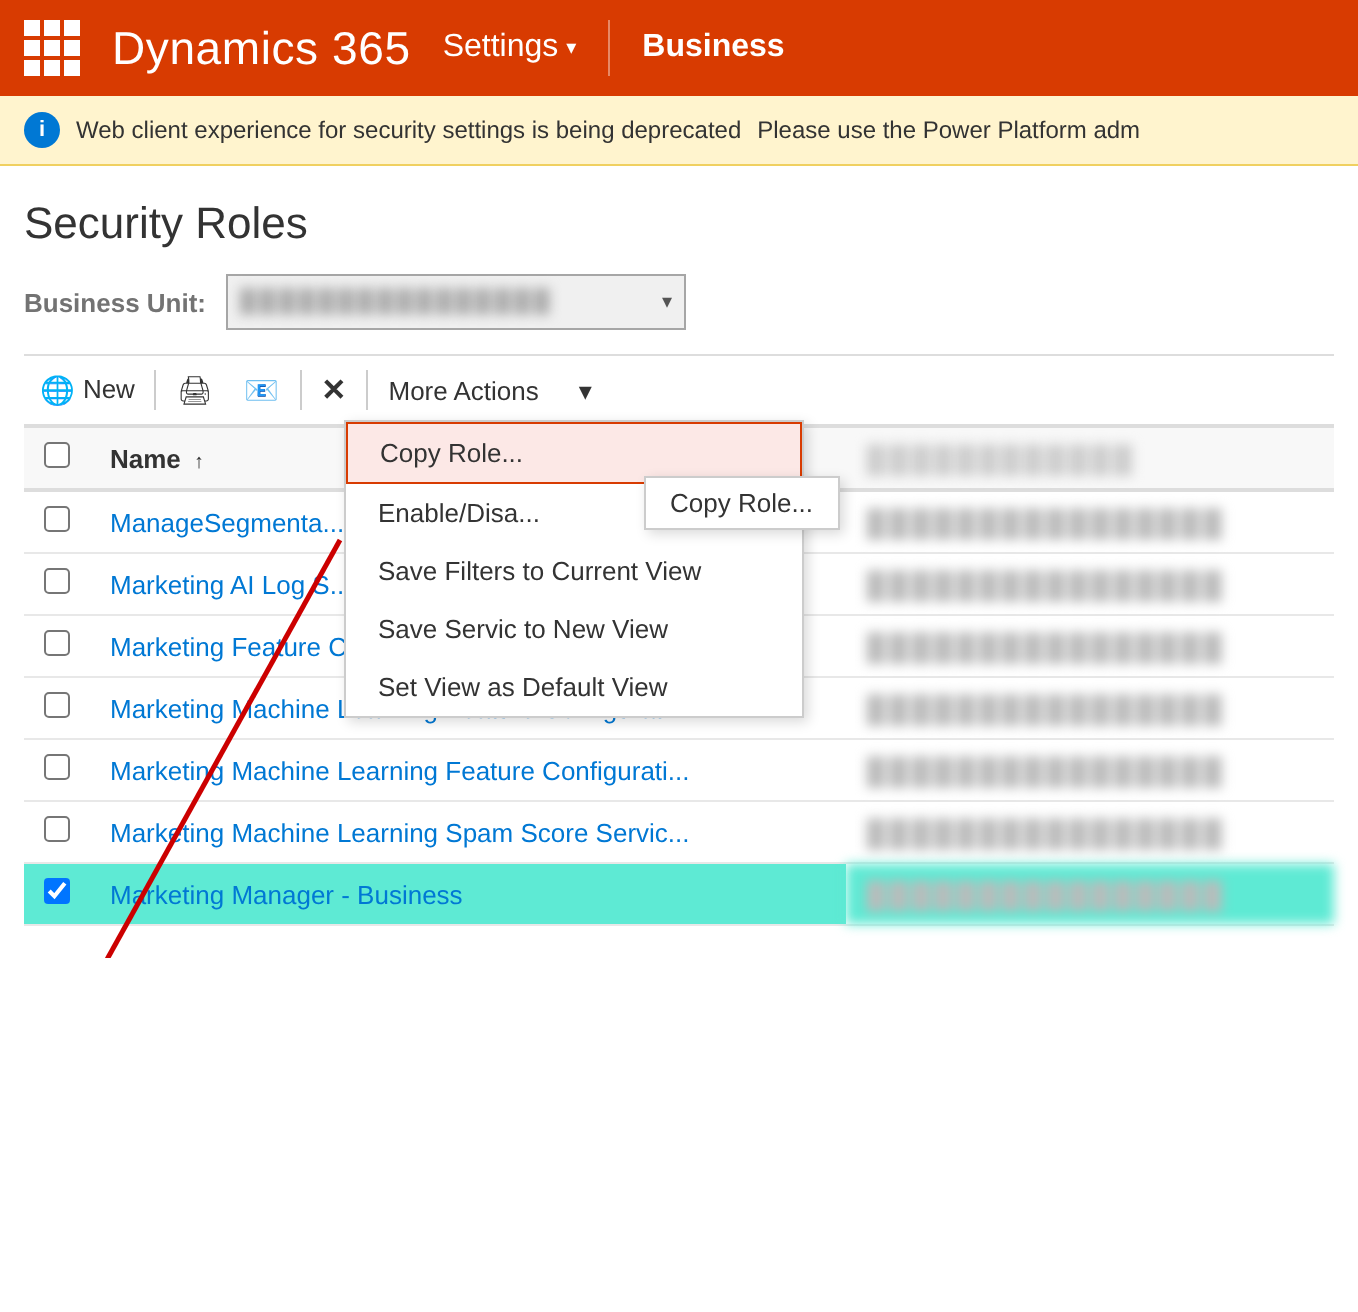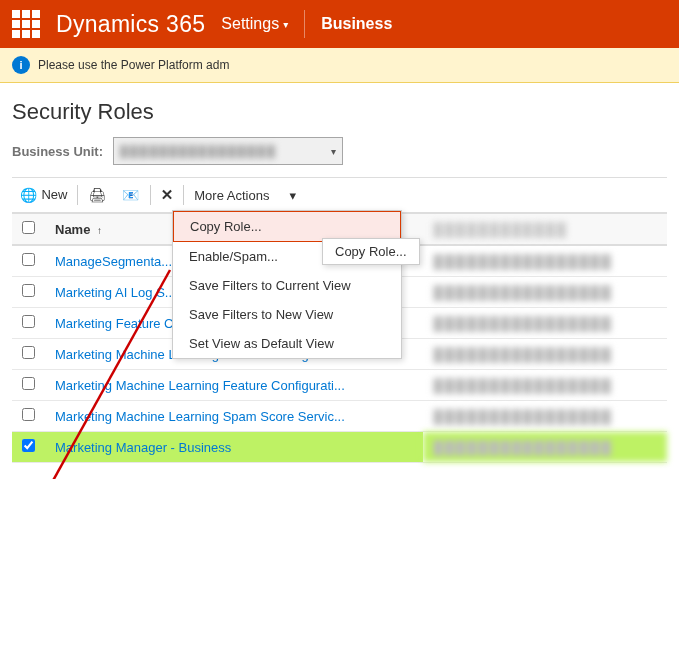--- a/index.html
+++ b/index.html
@@ -237,21 +237,21 @@
       filter: blur(3px);
       user-select: none;
     }
     .checkbox-col {
       width: 30px;
     }
     .sort-arrow {
       font-size: 10px;
       margin-left: 3px;
     }
-    .checked-row td { background: #bef264; }
+    .checked-row td { background: #5eead4; }
 
     .page-wrapper {
       position: relative;
     }
 
     
     .icon-new::before { content: '🌐'; font-size: 14px; }
     .icon-chevron-down::before { content: '▾'; }
   </style>
 </head>
@@ -275,20 +275,21 @@
     <div class="nav-settings">
       <span>Settings</span>
       <span class="nav-chevron icon-chevron-down"></span>
     </div>
     <div class="nav-separator"></div>
     <span class="nav-security">Business</span>
   </div>
 
   <div class="info-banner">
     <div class="info-icon">i</div>
+    <span>Web client experience for security settings is being deprecated</span>
     <span>Please use the Power Platform adm</span>
   </div>
 
   <div class="page-content">
     <h1 class="page-title">Security Roles</h1>
 
     <div class="business-unit-row">
       <span class="bu-label">Business Unit:</span>
       <div class="bu-select">
         <span class="bu-select-text" style="filter:blur(3px); letter-spacing:2px;">████████████████</span>
@@ -313,23 +314,23 @@
         <span style="font-size:15px; font-weight:bold;">✕</span>
       </button>
       <div class="toolbar-separator"></div>
       <button class="more-actions-btn">
         <span>More Actions</span>
         <span>▾</span>
       </button>
 
       <div class="dropdown-menu">
         <div class="dropdown-item highlighted">Copy Role...</div>
-        <div class="dropdown-item">Enable/Spam...</div>
+        <div class="dropdown-item">Enable/Disa...</div>
         <div class="dropdown-item">Save Filters to Current View</div>
-        <div class="dropdown-item">Save Filters to New View</div>
+        <div class="dropdown-item">Save Servic to New View</div>
         <div class="dropdown-item">Set View as Default View</div>
       </div>
 
       <div class="copy-role-tooltip">Copy Role...</div>
     </div>
 
     <table class="data-table">
       <thead>
         <tr>
           <th class="checkbox-col">

